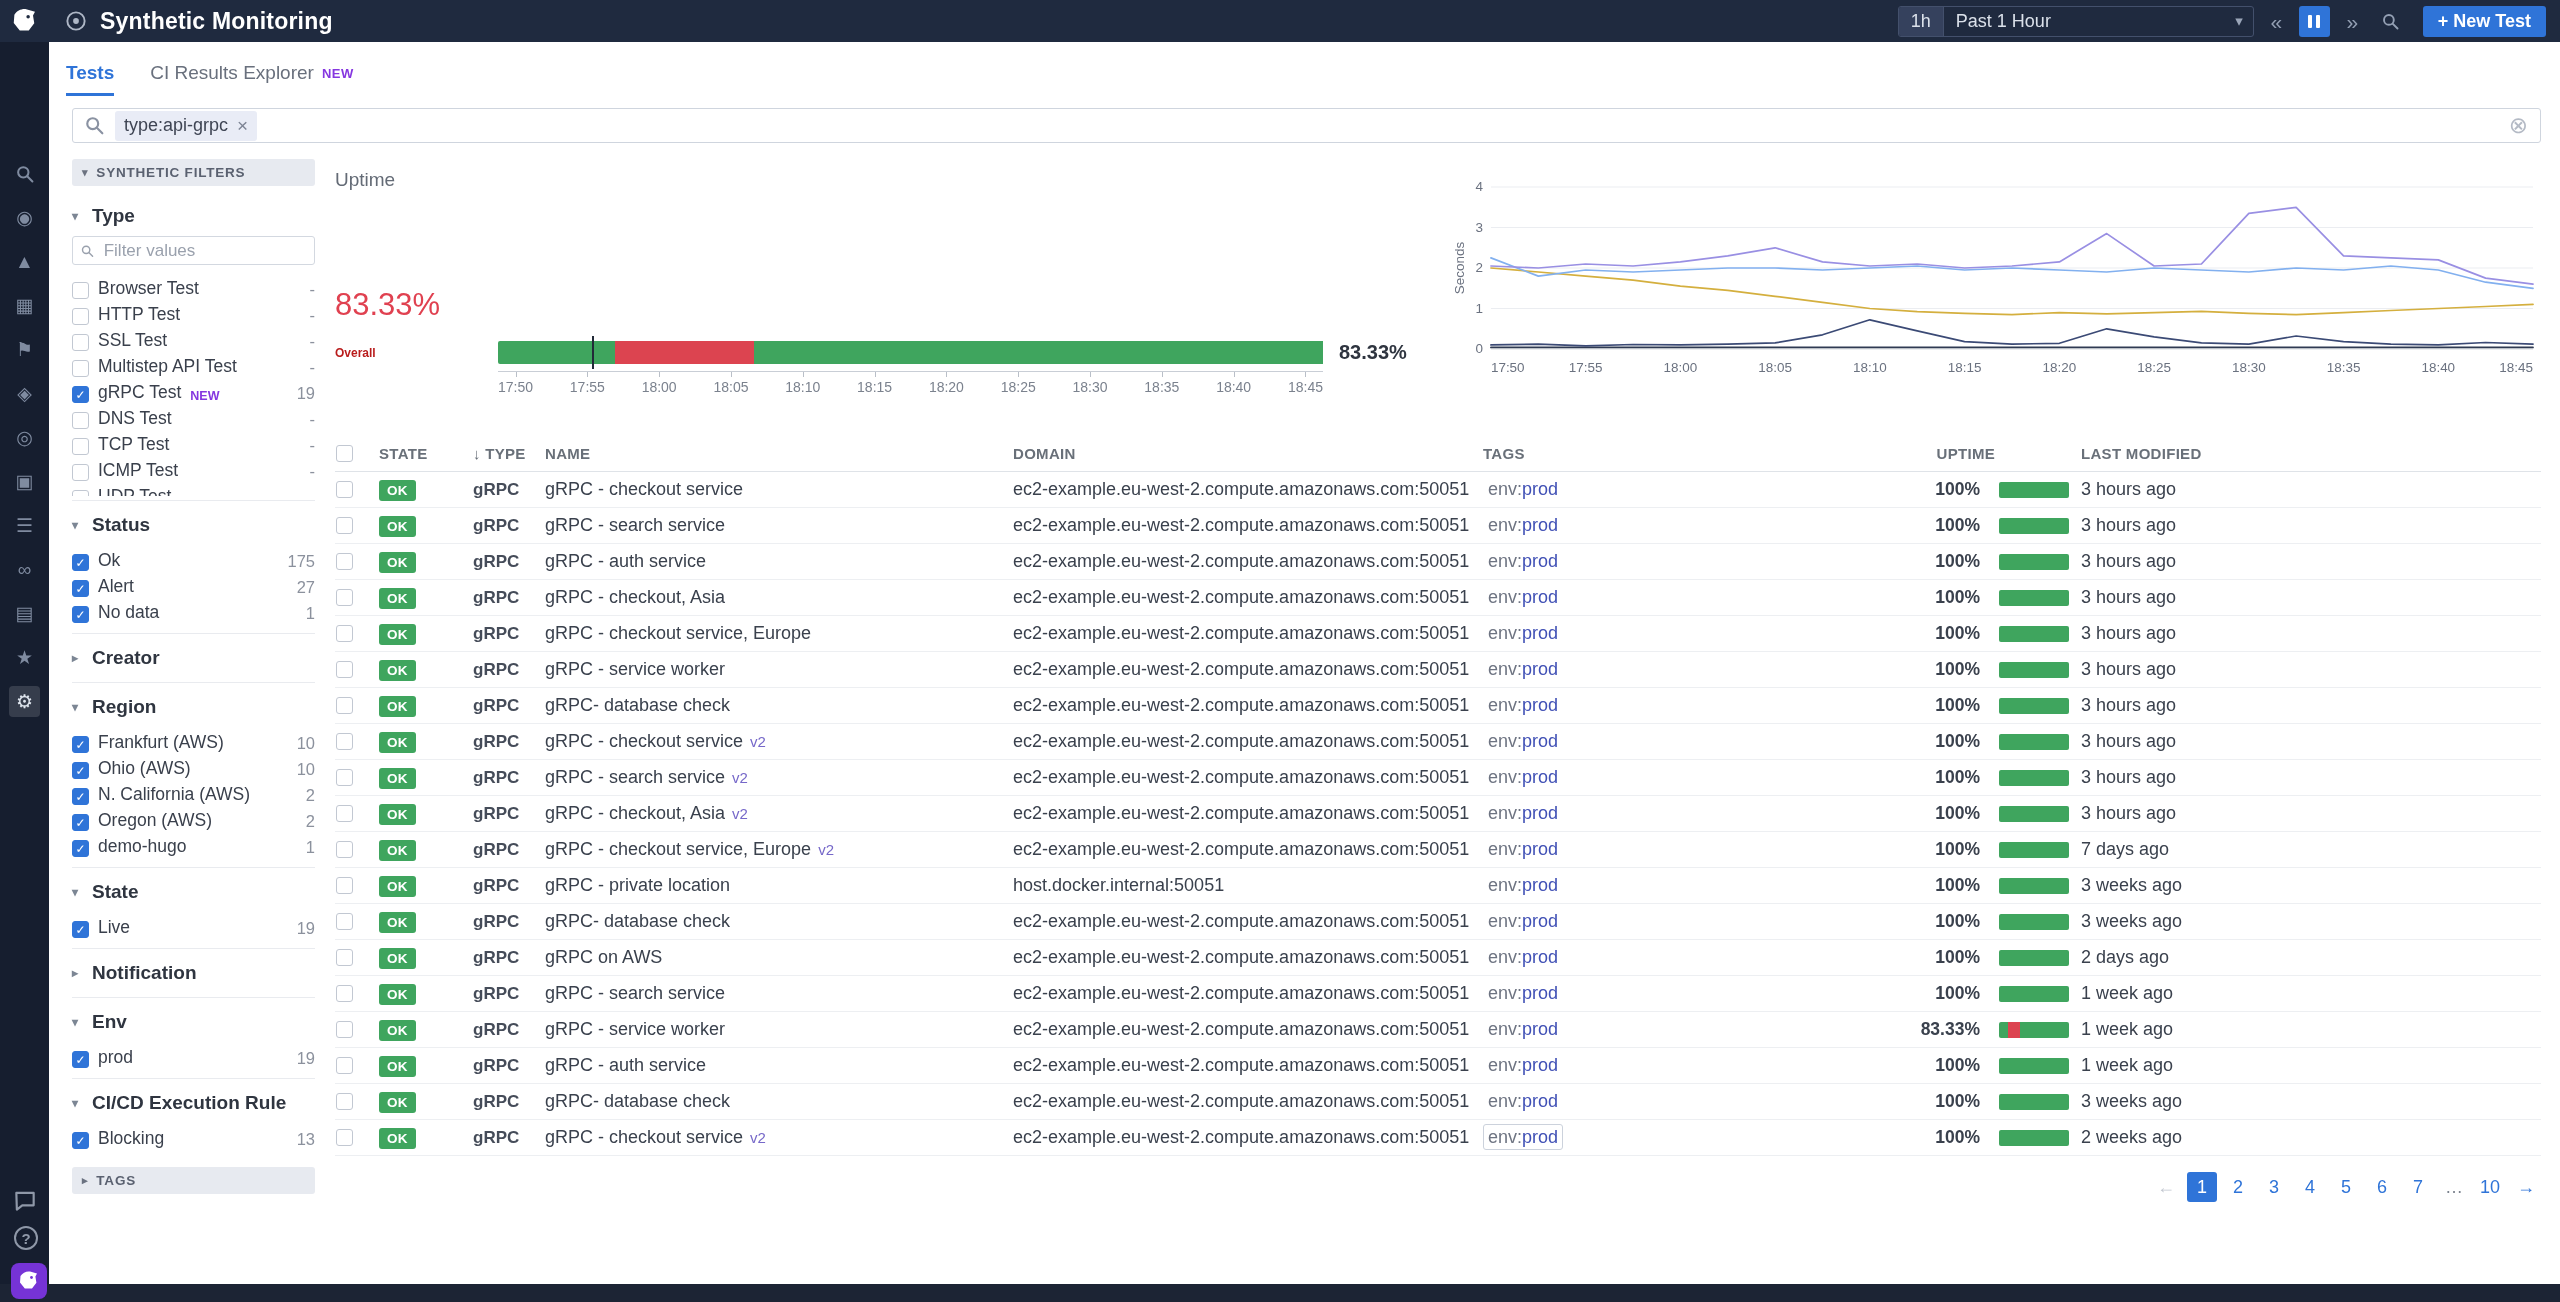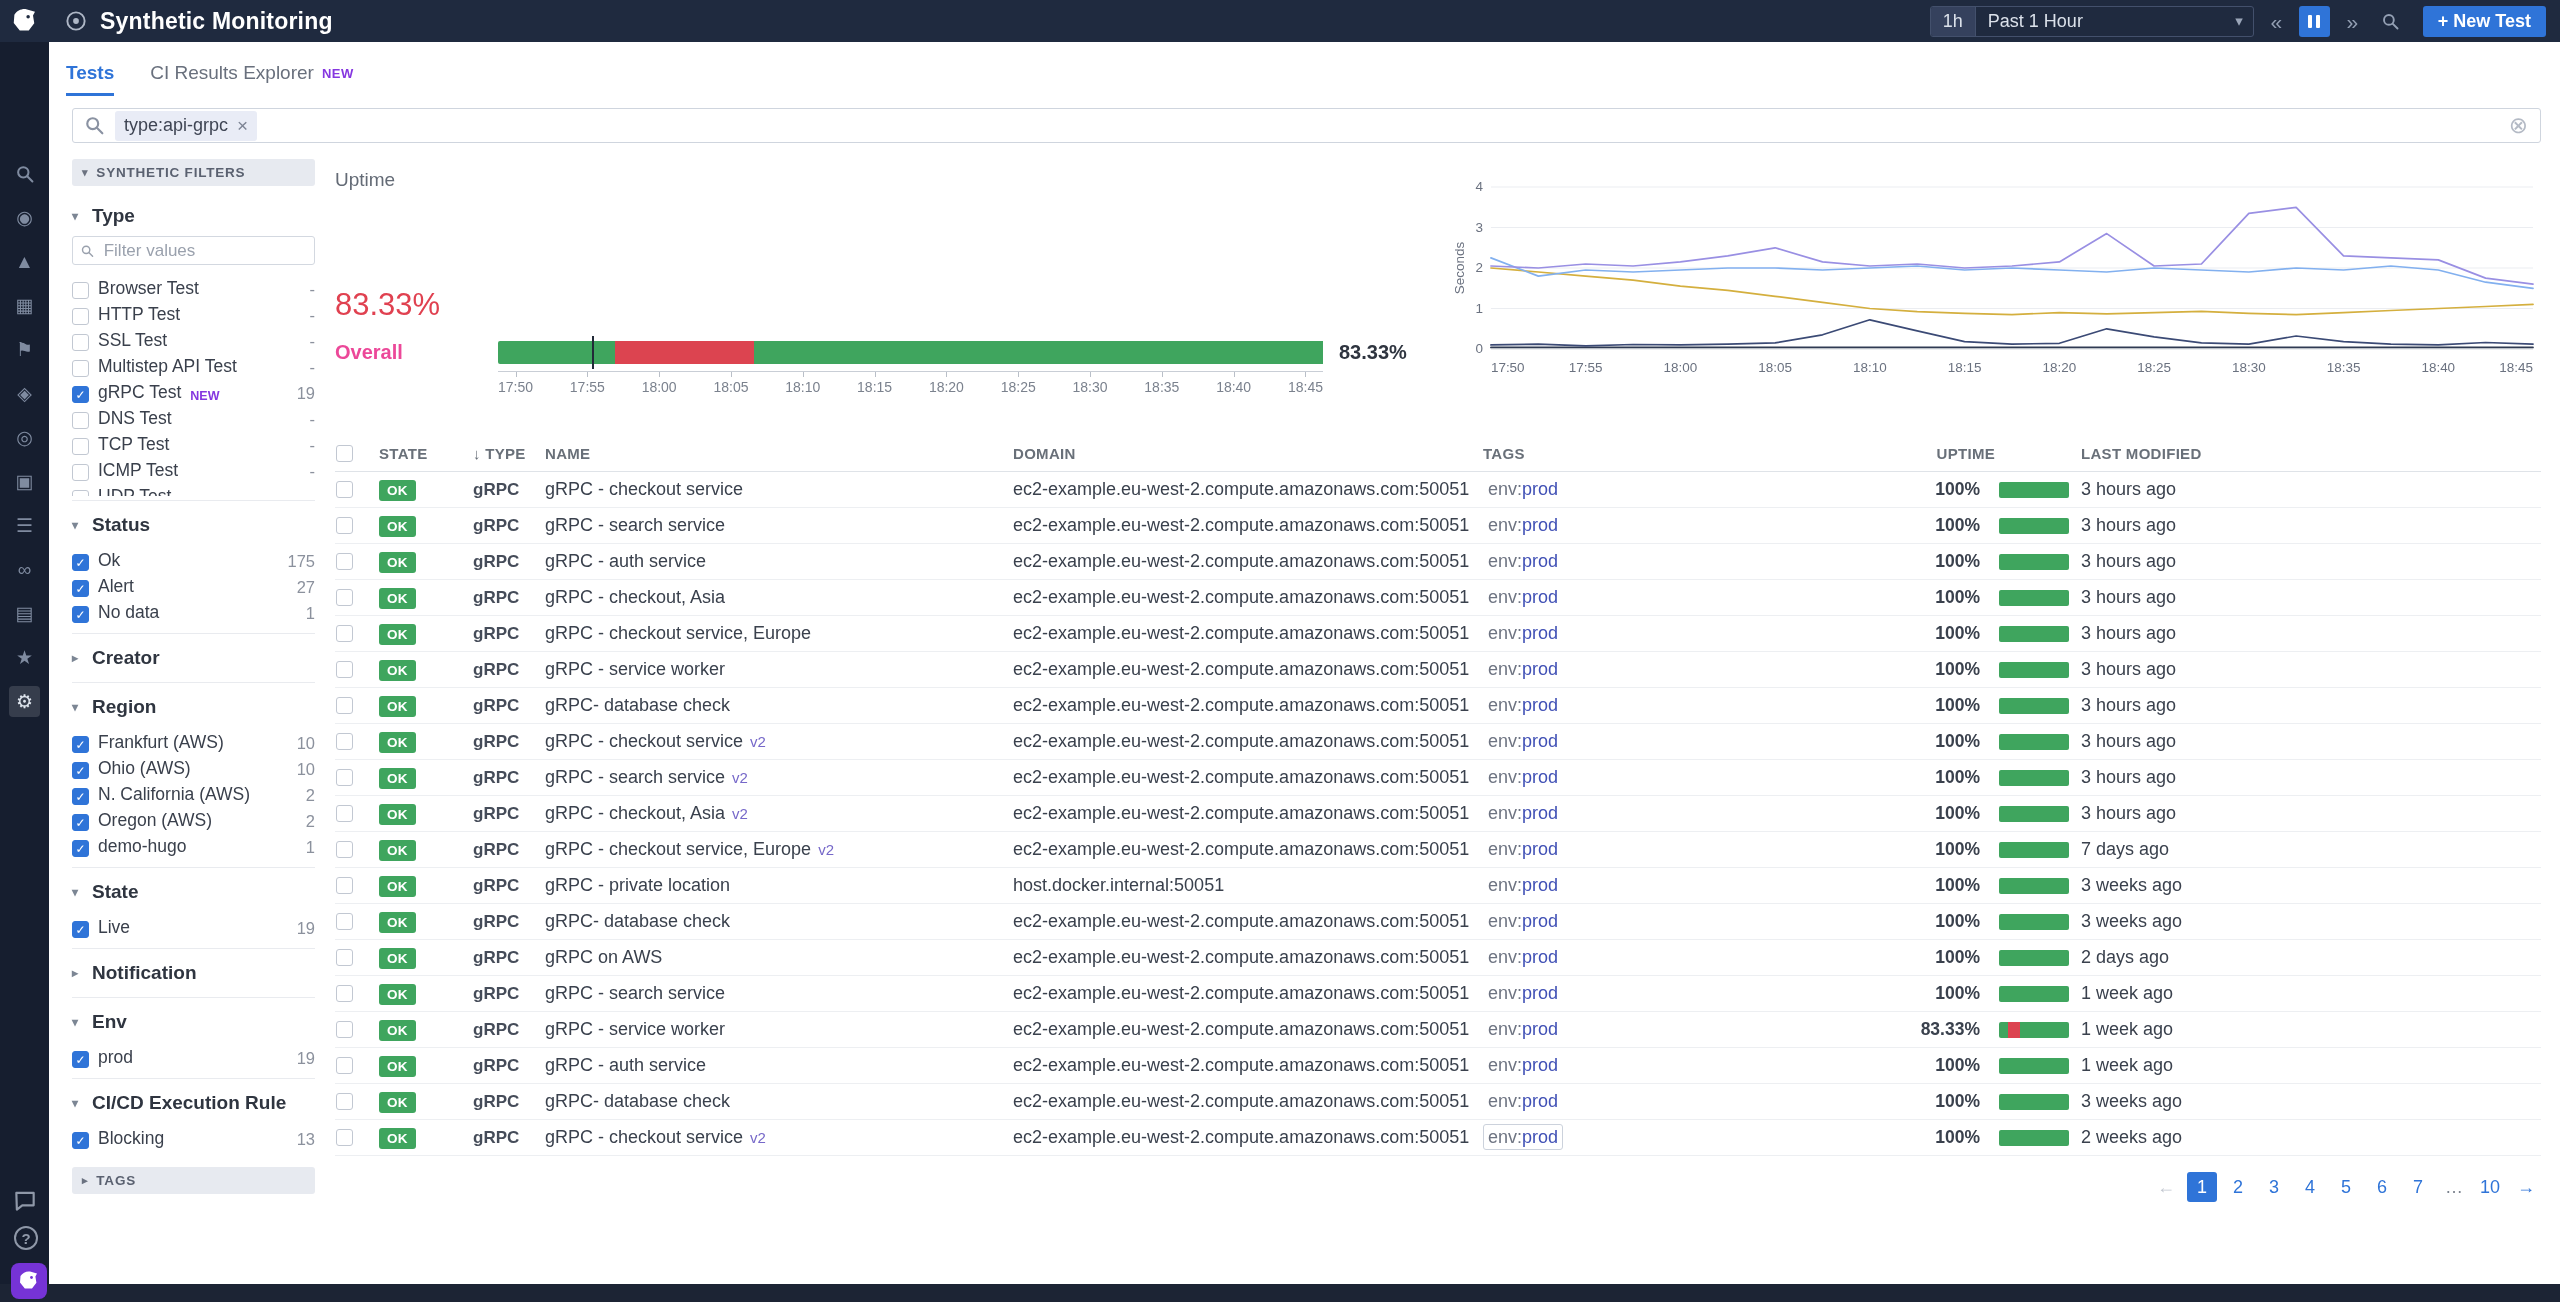--- a/index.html
+++ b/index.html
@@ -10,21 +10,21 @@
   .app{position:relative;width:2560px;height:1302px;overflow:hidden;background:#fff}
 
   
   .topbar{position:relative;z-index:6;height:42px;background:#1f2a3f;display:flex;align-items:center;padding:0 14px 0 0}
   .dd-logo{width:34px;height:34px;margin-left:8px;display:flex;align-items:center;justify-content:center;cursor:pointer}
   .dd-logo svg{width:30px;height:30px}
   .prod-icon{margin-left:22px;display:flex;align-items:center}
   .prod-icon svg{width:24px;height:24px}
   .tb-title{color:#fff;font-size:23px;font-weight:600;margin-left:12px;letter-spacing:.2px}
   .tb-right{margin-left:auto;display:flex;align-items:center;gap:7px}
-  .timebox{width:324px;height:31px;border:1px solid #43506c;border-radius:3px;display:flex;align-items:center;color:#dbe1ea;font-size:18px;cursor:pointer}
+  .timebox{width:356px;height:31px;border:1px solid #43506c;border-radius:3px;display:flex;align-items:center;color:#dbe1ea;font-size:18px;cursor:pointer}
   .tb-1h{background:#35415d;height:100%;display:flex;align-items:center;padding:0 12px;border-right:1px solid #43506c;border-radius:2px 0 0 2px}
   .tb-label{padding:0 12px}
   .tb-caret{margin-left:auto;padding-right:10px;color:#9aa5b8;font-size:15px}
   .ctl{width:31px;height:31px;border:none;background:transparent;color:#94a0b4;font-size:21px;line-height:1;border-radius:3px;display:flex;align-items:center;justify-content:center;padding:0;cursor:pointer}
   .ctl.pause{background:var(--accent)}
   .pbar{width:4px;height:13px;background:#fff;margin:0 2px;border-radius:1px}
   .ctl.zoom svg{width:17px;height:17px}
   .newtest{height:31px;background:var(--accent);color:#fff;border:none;border-radius:3px;font-size:18px;font-weight:700;padding:0 15px;margin-left:10px;cursor:pointer}
 
   
@@ -72,21 +72,21 @@
   .cb.on{background:var(--accent);border-color:var(--accent)}
   .tagsbar{margin-top:12px}
 
   
   .main{flex:1;min-width:0}
   .charts{display:flex;gap:30px;margin-top:10px;min-height:250px}
   .panel{flex:1;min-width:0;position:relative}
   .ptitle{font-size:19px;color:#646b76}
   .up-big{font-size:31px;color:#e04150;margin-top:96px}
   .up-grid{display:grid;grid-template-columns:163px 1fr 100px;align-items:center;margin-top:18px}
-  .up-label{font-size:20px;font-weight:700;color:#ec4899}
+  .up-label{font-size:12px;font-weight:700;color:#b91c1c}
   .barwrap{position:relative;height:23px;display:flex;border-radius:2px}
   .seg{height:100%}
   .seg.ok{background:var(--ok)}
   .seg.alert{background:var(--alert)}
   .barwrap .seg:first-child{border-radius:2px 0 0 2px}
   .barwrap .seg:last-child{border-radius:0 2px 2px 0}
   .marker{position:absolute;top:-5px;bottom:-5px;width:2px;background:#222a38}
   .up-value{font-size:20px;font-weight:700;color:#2f3540;padding-left:16px}
   .ticks{grid-column:2;border-top:1px solid #c9ced6;margin-top:7px;display:flex;justify-content:space-between}
   .tick{position:relative;font-size:14px;color:#7b828e;padding-top:7px}

